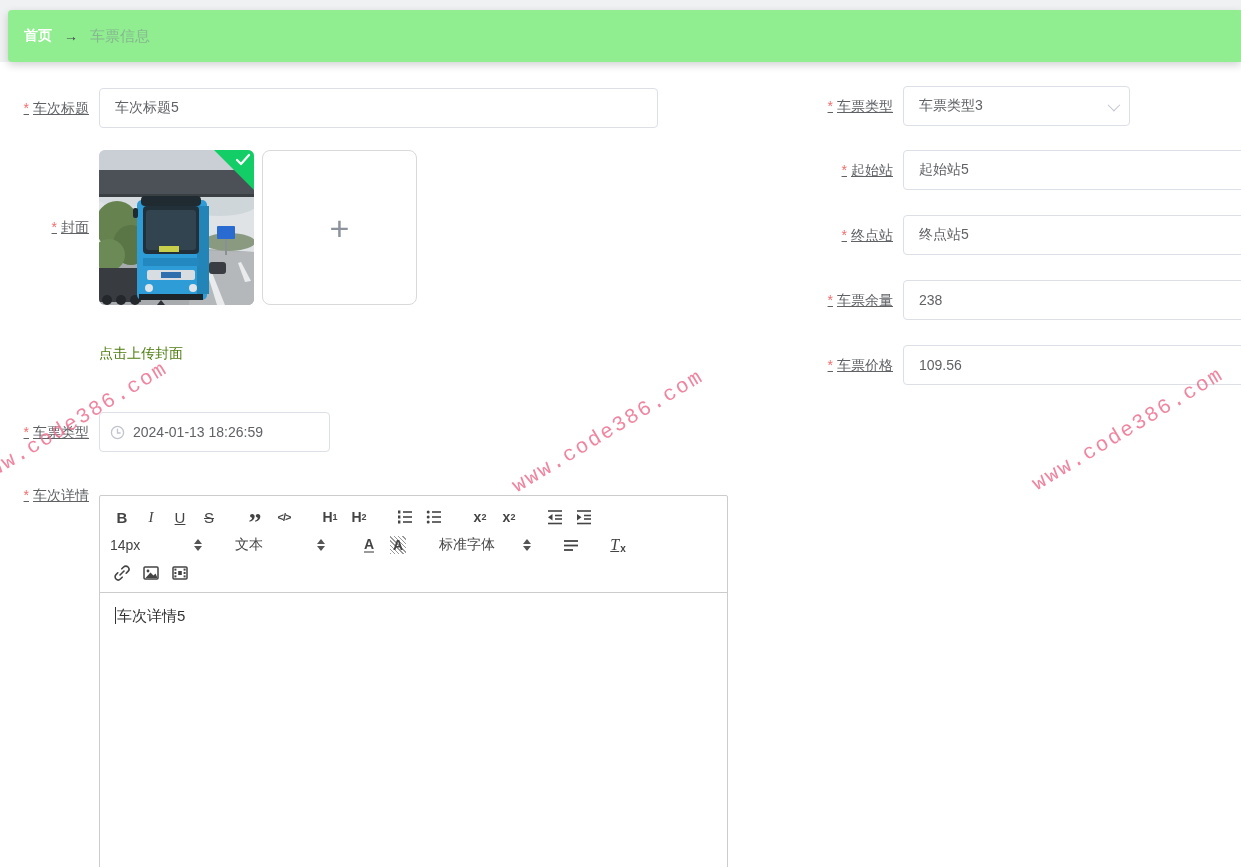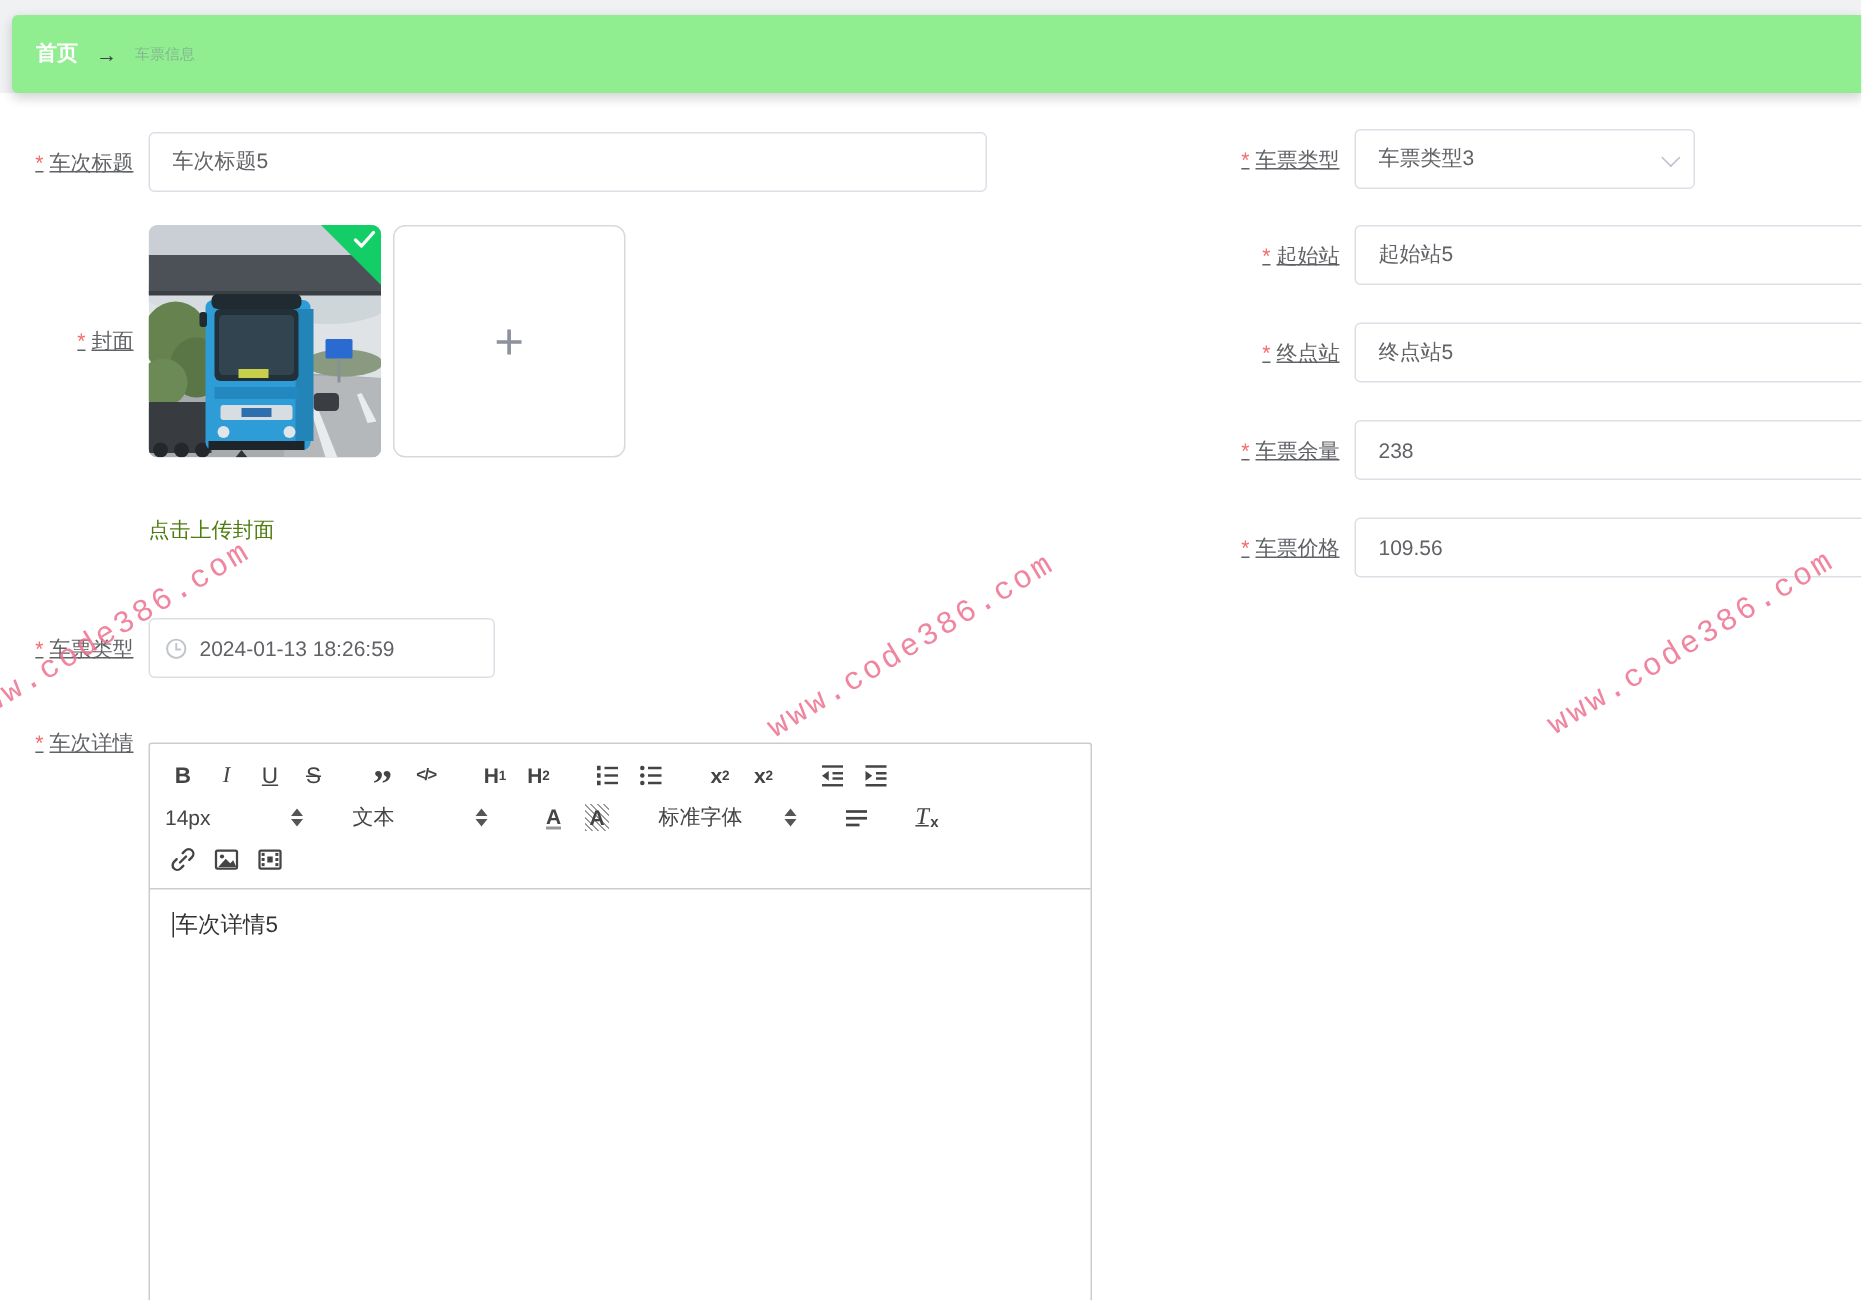--- a/index.html
+++ b/index.html
@@ -7,21 +7,21 @@
     font-family:"Liberation Sans", sans-serif; }
   .page { position:relative; width:1241px; height:867px; overflow:hidden; background:#fff; }
 
   
   .top-band { position:absolute; left:0; top:0; width:100%; height:62px; background:#f0f1f3; }
   .crumb-bar { position:absolute; left:8px; top:10px; width:1233px; height:52px;
     background:#90ee90; border-radius:4px 0 0 4px;
     box-shadow:0 3px 8px rgba(0,0,0,.18); display:flex; align-items:center; padding-left:16px; }
   .crumb-home { color:#fff; font-weight:bold; font-size:14px; }
   .crumb-sep { color:#3d434a; font-size:14px; margin:0 12px; }
-  .crumb-cur { color:#85b890; font-size:10px;text-align:right; }
+  .crumb-cur { color:#85b890; font-size:15px;text-align:right; }
 
   
   .wm { position:absolute; width:280px; text-align:center; color:#ee7090; opacity:.85;
     font-family:"Liberation Mono", monospace; font-size:21px; letter-spacing:2px;
     transform:rotate(-31deg); white-space:nowrap; pointer-events:none; }
 
   
   .flabel { position:absolute; font-size:14px; color:#606266; text-align:right;
     line-height:40px; white-space:nowrap;text-decoration:underline; }
   .req { color:#f56c6c; margin-right:4px; font-size:14px; }

